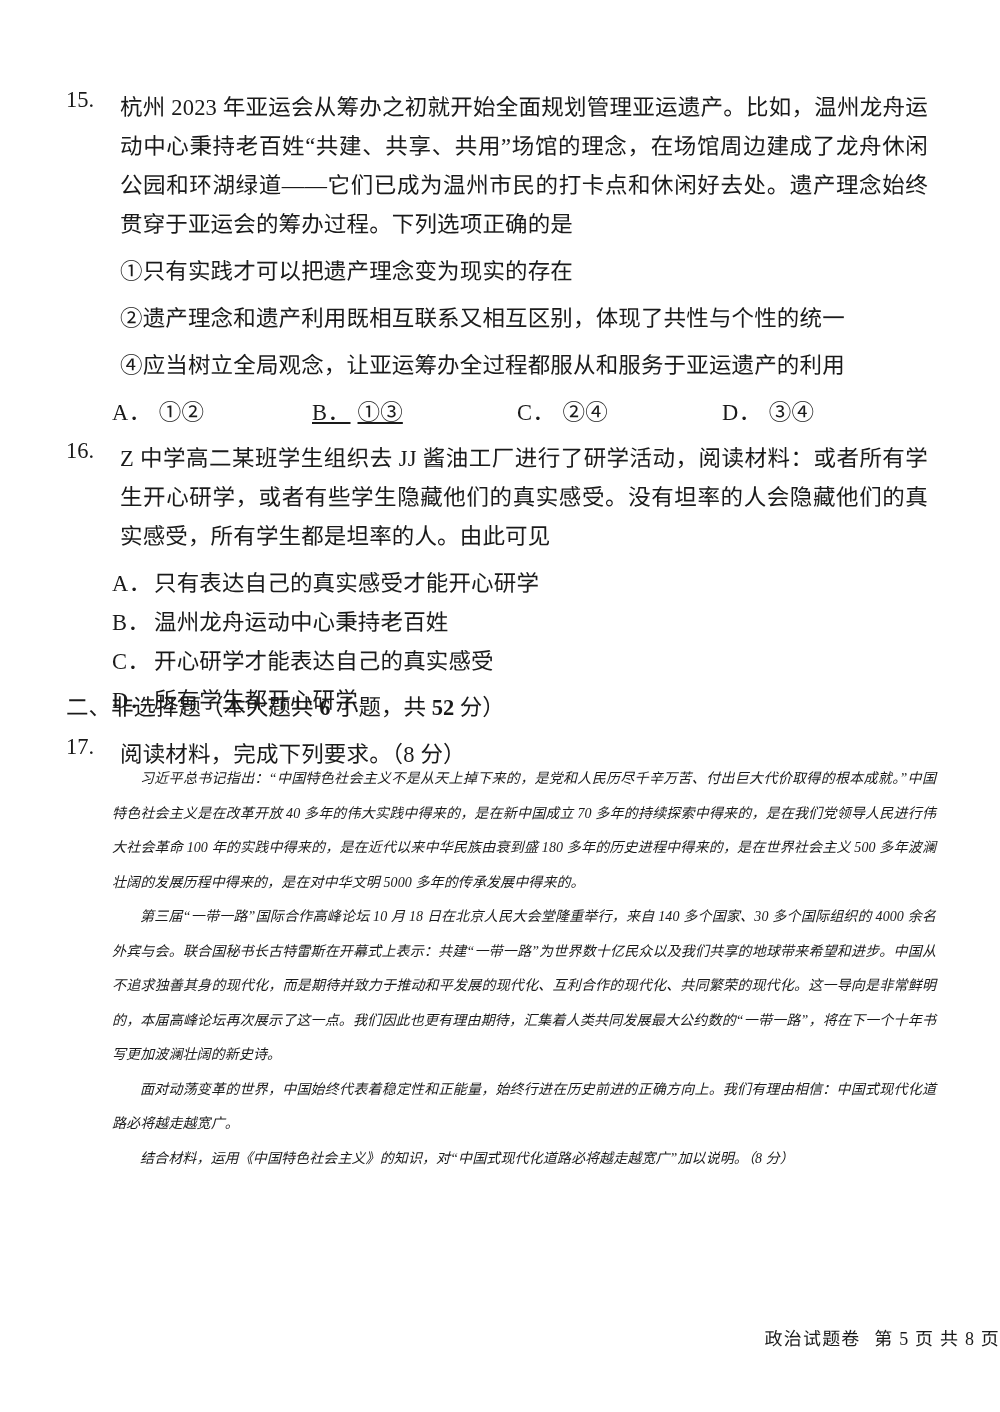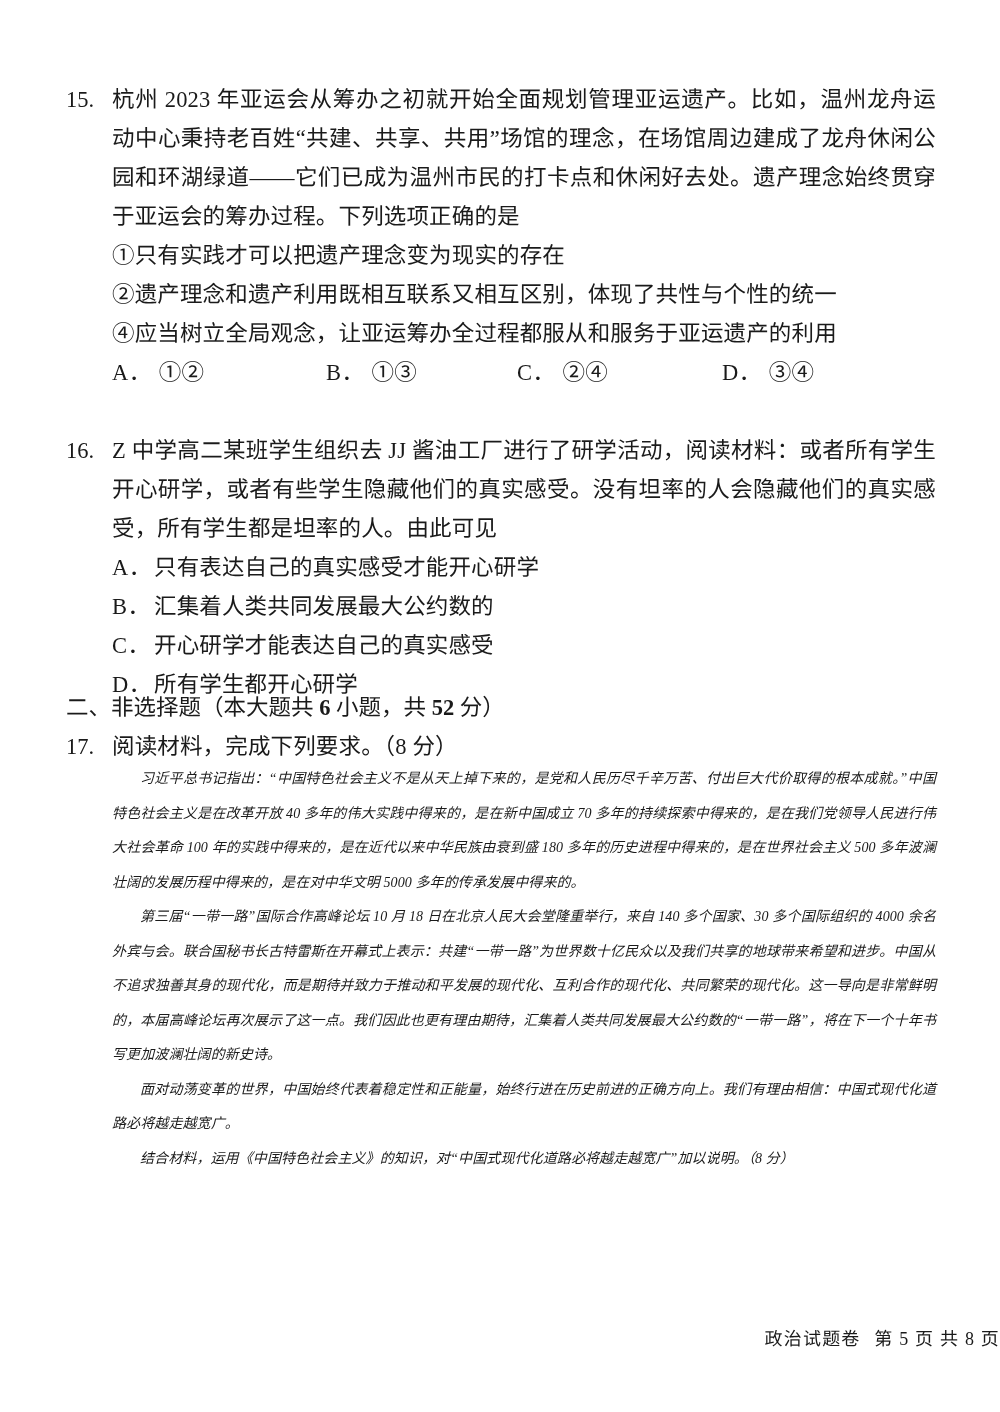--- a/index.html
+++ b/index.html
@@ -51,21 +51,21 @@
   .q-body {
     margin-left: 46px;
     font-size: 22.5px;
     line-height: 39px;
     text-align: justify;
     text-justify: inter-ideograph;
     letter-spacing: 0.15px;
   }
 
   .q-body p {
-    margin: 0;
+    margin: 8px;
     padding: 0;
   }
 
   
   .stem {
     text-align: justify;
     text-justify: inter-ideograph;
   }
 
   
@@ -80,21 +80,21 @@
     height: 39px;
     font-size: 22.5px;
     line-height: 39px;
     white-space: nowrap;
   }
   .choice-row .ch {
     position: absolute;
     top: 0;
   }
   .choice-row .ch.a { left: 0px; }
-  .choice-row .ch.b { left: 214px; }
+  .choice-row .ch.b { left: 200px; text-decoration: underline; }
   .choice-row .ch.c { left: 405px; }
   .choice-row .ch.d { left: 610px; }
   .ch .lab { letter-spacing: 0.5px; }
   .ch .val { margin-left: 7px; }
 
   
   .choice-stack .opt {
     position: relative;
     padding-left: 42px;
     font-size: 22.5px;
@@ -180,21 +180,21 @@
   <div class="qblock abs" style="left:66px; top:431px; width:870px;">
     <div class="q-num">16.</div>
     <div class="q-body">
       <p class="stem">Z 中学高二某班学生组织去 JJ 酱油工厂进行了研学活动，阅读材料：或者所有学生开心研学，或者有些学生隐藏他们的真实感受。没有坦率的人会隐藏他们的真实感受，所有学生都是坦率的人。由此可见</p>
 
       <div class="choice-stack">
         <div class="opt">
           <span class="lab">A．</span><span>只有表达自己的真实感受才能开心研学</span>
         </div>
         <div class="opt">
-          <span class="lab">B．</span><span>汇集着人类共同发展最大公约数的</span>
+          <span class="lab">B．</span><span>温州龙舟运动中心秉持老百姓</span>
         </div>
         <div class="opt">
           <span class="lab">C．</span><span>开心研学才能表达自己的真实感受</span>
         </div>
         <div class="opt">
           <span class="lab">D．</span><span>所有学生都开心研学</span>
         </div>
       </div>
     </div>
   </div>

